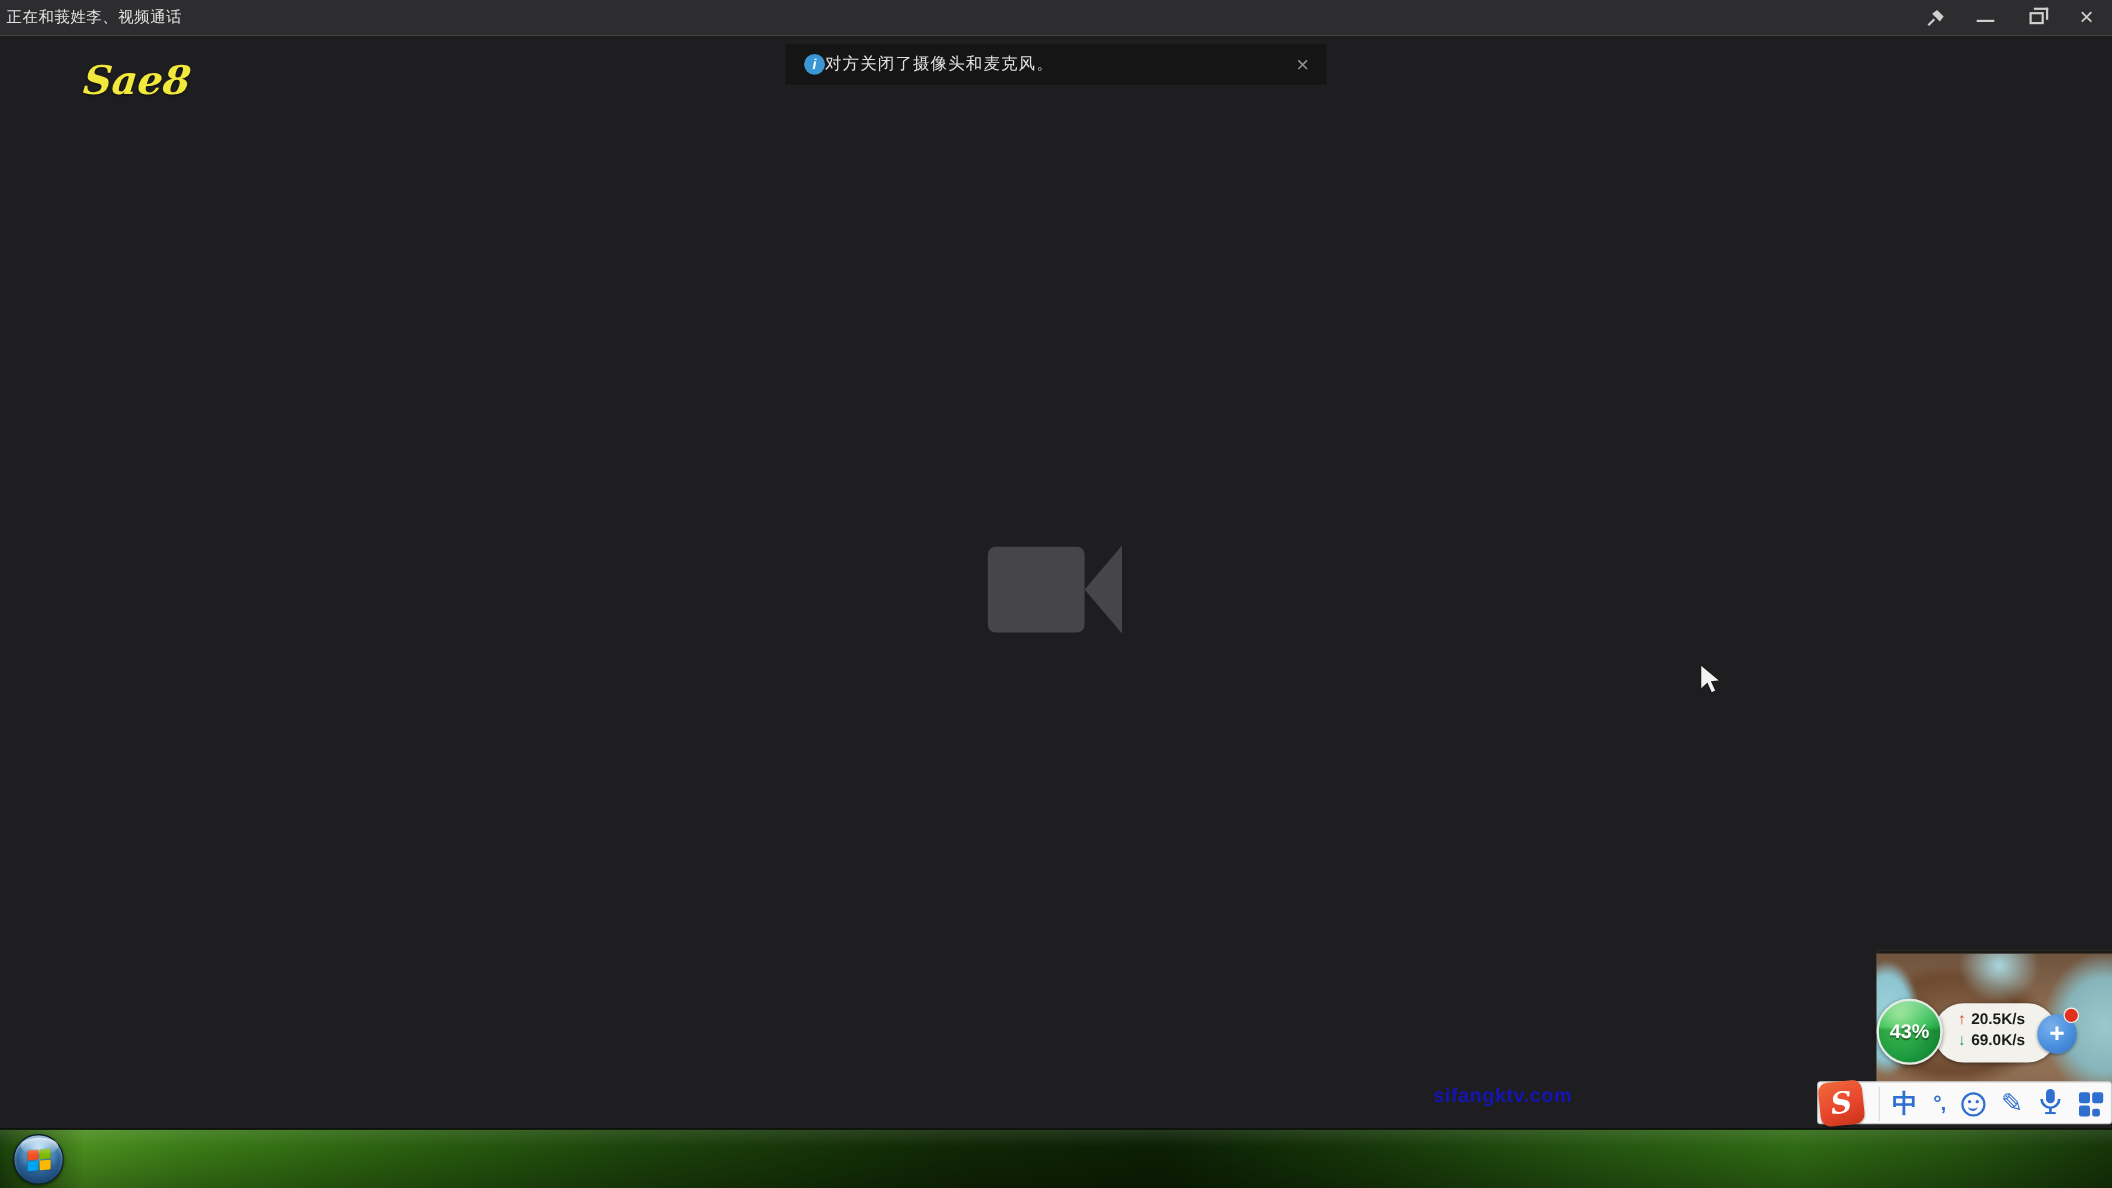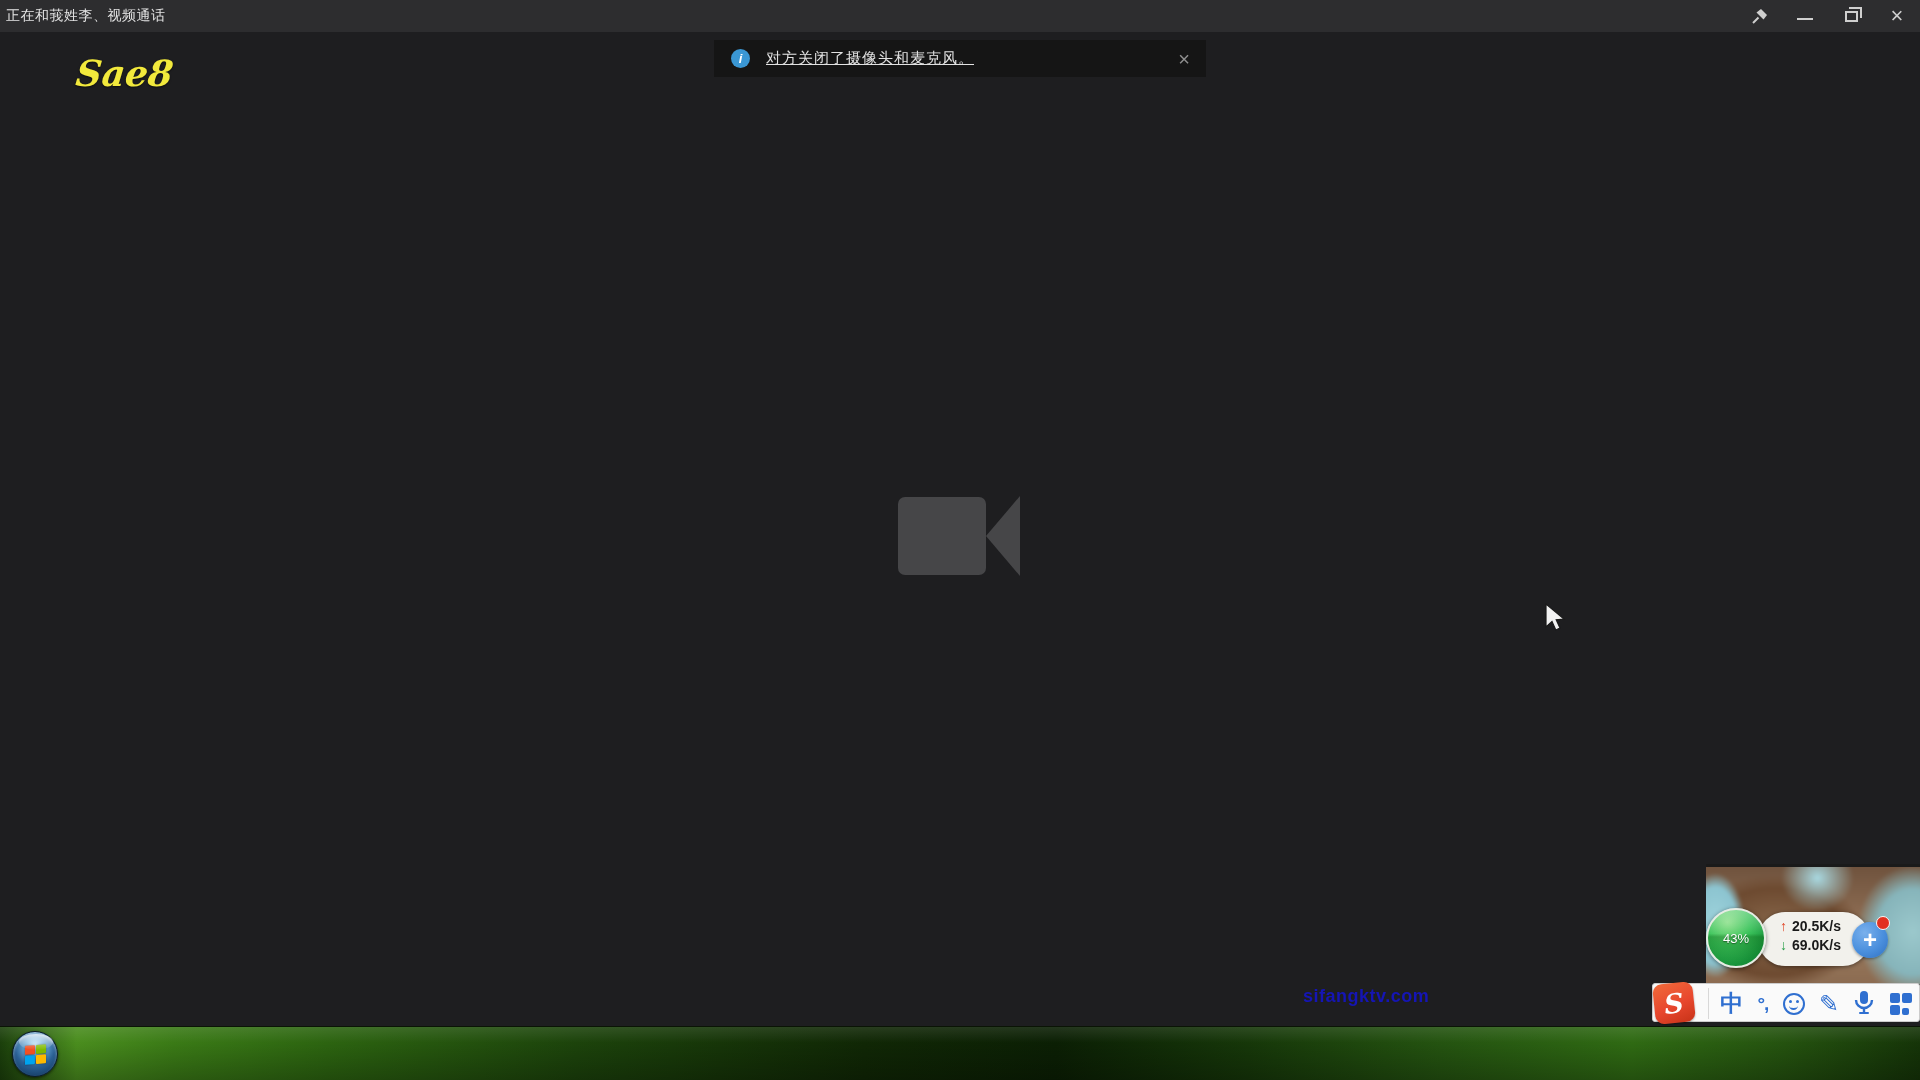--- a/index.html
+++ b/index.html
@@ -17,21 +17,21 @@
   .btn-max .sq::before { content:""; position:absolute; left:2px; top:-6px; width:11px; height:9px; border:2px solid #cfcfcf; border-bottom:none; border-left:none; }
   .btn-close { font-size:22px; line-height:1; color:#cfcfcf; font-weight:400; }
 
   
   .main { position:absolute; left:0; top:32px; width:1920px; height:994px; background:#1e1e20; overflow:hidden; }
 
   .logo { position:absolute; left:76px; top:20px; font-family:"DejaVu Serif", serif; font-style:italic; font-weight:bold; font-size:36px; color:#f2e93c; transform:skewX(-6deg); text-shadow:0 1px 2px rgba(0,0,0,0.6); }
 
   .notification { position:absolute; left:714px; top:8px; width:492px; height:37px; background:#151515; display:flex; align-items:center; z-index:5; }
   .info-icon { width:19px; height:19px; border-radius:50%; background:#3a97d4; color:#fff; font-size:13px; font-weight:bold; font-style:italic; display:flex; align-items:center; justify-content:center; margin-left:17px; flex:0 0 auto; }
-  .notif-text { color:#e2e2e2; font-size:15px; margin-left:16px; flex:1 1 auto; letter-spacing:1px;text-decoration:underline; }
+  .notif-text { color:#e2e2e2; font-size:15px; flex:1 1 auto; letter-spacing:1px; }
   .notif-close { color:#8f8f8f; font-size:20px; margin-right:16px; line-height:1; flex:0 0 auto; }
 
   .camera-icon { position:absolute; left:898px; top:464px; width:122px; height:80px; }
   .cam-body { position:absolute; left:0; top:1px; width:88px; height:78px; background:#464648; border-radius:7px; }
   .cam-lens { position:absolute; left:88px; top:0; width:34px; height:80px; background:#464648; clip-path:polygon(100% 0, 100% 100%, 0 50%); }
 
   .watermark { position:absolute; left:1303px; top:954px; font-size:18px; font-weight:bold; color:#1515b5; letter-spacing:0.5px; filter:blur(0.6px); }
 
   
   .thumb { position:absolute; left:1706px; top:832px; width:214px; height:120px; overflow:hidden; background:#7b5a42; border-top:3px solid #1a1a1a; }
@@ -48,21 +48,21 @@
   .net-widget { position:absolute; left:1706px; top:876px; width:180px; height:62px; z-index:6; }
   .pill { position:absolute; left:52px; top:4px; width:112px; height:54px; background:#f2f1ec; border-radius:27px; box-shadow:0 1px 4px rgba(0,0,0,0.45); }
   .pill-rows { position:absolute; left:22px; top:6px; display:flex; flex-direction:column; gap:3px; }
   .pill-row { display:flex; align-items:center; gap:5px; font-size:14px; color:#1a1a1a; font-weight:bold; }
   .arrow-up { color:#e04020; font-size:14px; font-weight:bold; }
   .arrow-down { color:#2aa04a; font-size:14px; font-weight:bold; }
   .ball { position:absolute; left:0; top:0; width:60px; height:60px; border-radius:50%;
     background:linear-gradient(180deg, rgba(255,255,255,0.30) 0%, rgba(255,255,255,0) 42%, rgba(0,70,0,0.28) 48%, rgba(0,0,0,0) 100%),
                radial-gradient(circle at 35% 22%, #8ce08a 0%, #3cc45c 40%, #18953c 75%, #0f7a30 100%);
     border:2px solid #e6ece4; box-shadow:0 1px 4px rgba(0,0,0,0.5); display:flex; align-items:center; justify-content:center; }
-  .ball-text { color:#fff; font-size:13px; font-weight:normal; text-shadow:0 1px 1px rgba(0,0,0,0.4); }
+  .ball-text { color:#fff; font-size:18px; font-weight:bold; text-shadow:0 1px 1px rgba(0,0,0,0.4); }
   .plus-circle { position:absolute; left:146px; top:14px; width:36px; height:36px; border-radius:50%;
     background:radial-gradient(circle at 35% 30%, #79b0ec 0%, #4a8fdd 55%, #2f6fc0 100%);
     color:#fff; font-size:24px; font-weight:bold; display:flex; align-items:center; justify-content:center; box-shadow:0 1px 3px rgba(0,0,0,0.4); }
   .red-dot { position:absolute; left:170px; top:8px; width:14px; height:14px; border-radius:50%; background:#e23020; border:1px solid #f8f8f8; }
 
   
   .ime-bar { position:absolute; left:1652px; top:951px; width:268px; height:39px; background:#fafafa; border:1px solid #cccccc; border-radius:3px; z-index:7; display:flex; align-items:center; }
   .sogou-logo { position:absolute; left:1px; top:-1px; width:40px; height:40px; background:linear-gradient(160deg,#f06a3a 0%, #e8472e 55%, #c83318 100%); border-radius:9px; transform:rotate(-6deg); display:flex; align-items:center; justify-content:center; box-shadow:0 1px 2px rgba(0,0,0,0.35); }
   .sogou-logo span { color:#fff; font-size:27px; font-weight:bold; font-style:italic; font-family:"DejaVu Serif", serif; }
   .ime-sep { position:absolute; left:55px; top:4px; width:1px; height:31px; background:#d8d8d8; }

